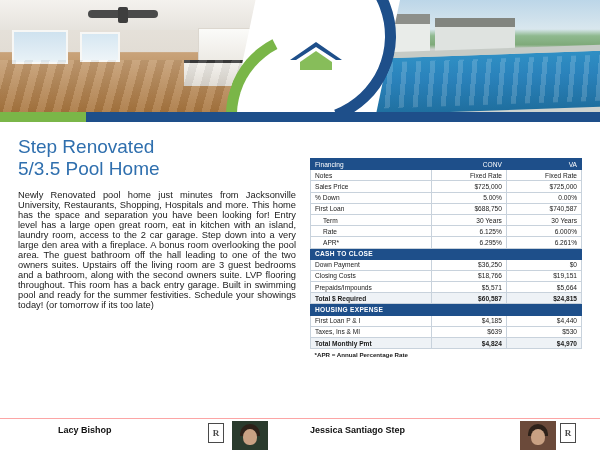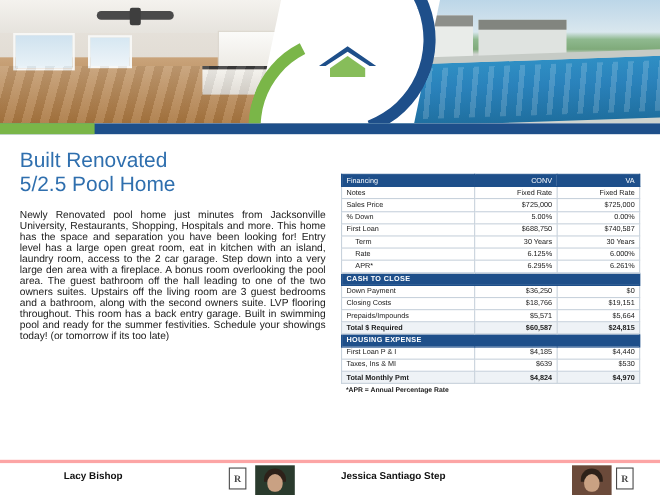--- a/index.html
+++ b/index.html
@@ -212,21 +212,21 @@
     font-size: 6.2px;
     padding-top: 2px;
     font-weight: bold;
   }
 
   
   .footer {
     position: absolute;
     bottom: 0; left: 0;
     width: 600px; height: 32px;
-    border-top: 3px solid #fca5a5;
+    border-top: 1px solid #fca5a5;
     background: #ffffff;
   }
   .agent {
     position: absolute;
     top: 6px;
     font-size: 9px;
     font-weight: bold;
     color: #111;
   }
   .agent-1 { left: 58px; }
@@ -303,22 +303,22 @@
     <path d="M14 24 L30 13 L46 24 L46 32 L14 32 Z" fill="#7ab648" opacity="0.9"></path>
   </svg>
 </div>
 
 <div class="blue-band"></div>
 <div class="green-tab"></div>
 
 <div class="body-wrap">
 
   <h1 class="headline">
-    <span>Built Renovated</span><br>
-    <span>5/2.5 Pool Home</span>
+    <span>Step Renovated</span><br>
+    <span>5/3.5 Pool Home</span>
   </h1>
 
 
   <p class="desc">Newly Renovated pool home just minutes from Jacksonville University, Restaurants, Shopping, Hospitals and more. This home has the space and separation you have been looking for! Entry level has a large open great room, eat in kitchen with an island, laundry room, access to the 2 car garage. Step down into a very large den area with a fireplace. A bonus room overlooking the pool area. The guest bathroom off the hall leading to one of the two owners suites. Upstairs off the living room are 3 guest bedrooms and a bathroom, along with the second owners suite. LVP flooring throughout. This room has a back entry garage. Built in swimming pool and ready for the summer festivities. Schedule your showings today! (or tomorrow if its too late)</p>
 
   <table class="fin-table">
     <tbody>
       <tr class="head">
         <td class="lbl">Financing</td>
         <td class="num">CONV</td>

